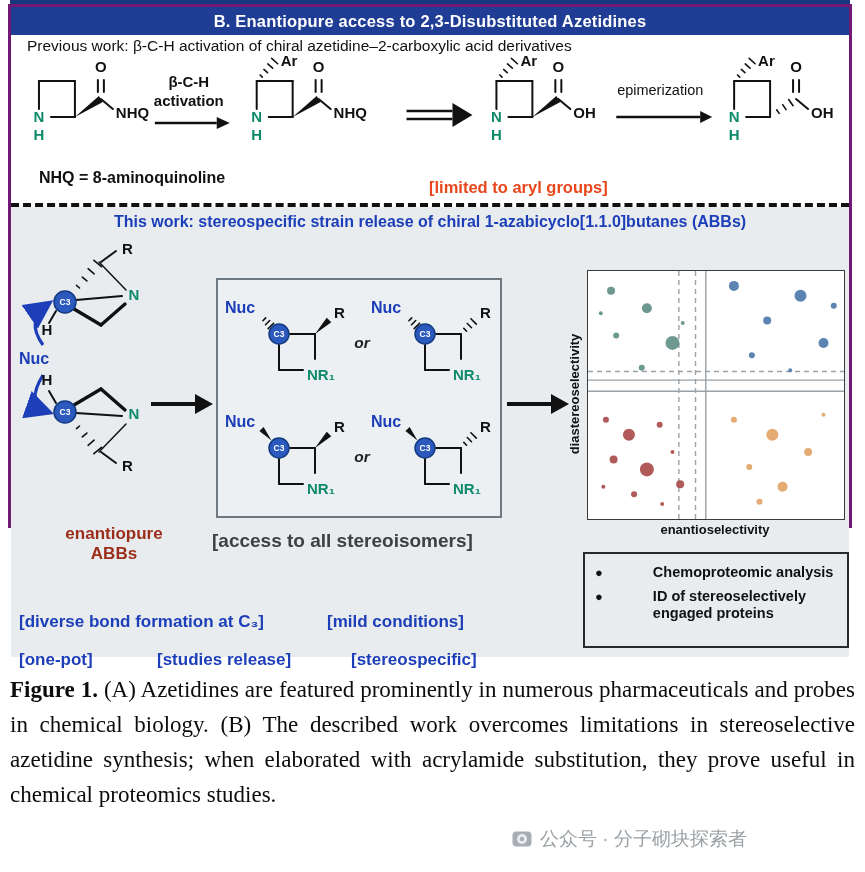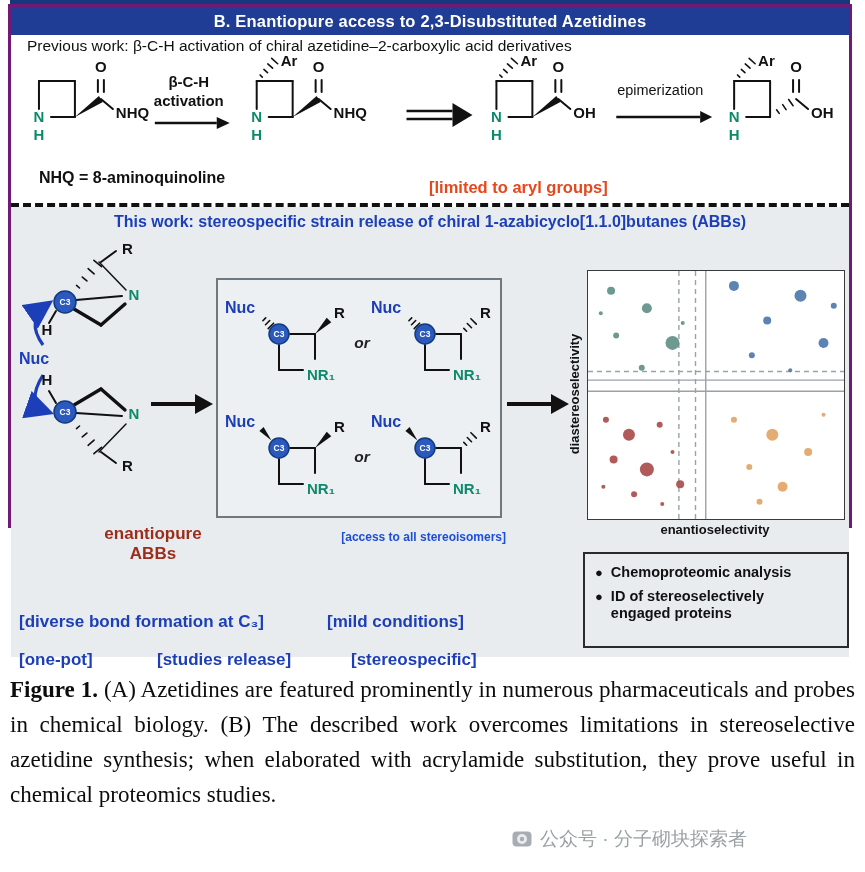--- a/index.html
+++ b/index.html
@@ -25,51 +25,51 @@
 
   .dashed-div{left:0;top:196px;width:100%;border-top:4px dashed #111;}
 
   .this-work{left:0;top:200px;width:838px;height:450px;background:#e8ecef;}
   .tw-title{left:0;top:6px;width:100%;text-align:center;font-weight:bold;
             font-size:16px;color:#1c3eb8;}
 
   .abb-svg{left:2px;top:35px;}
 
   .enantiopure{left:0;top:317px;width:206px;text-align:center;
-               color:#9c2d1a;font-weight:bold;font-size:17px;line-height:20px;padding-left:39px;}
+               color:#9c2d1a;font-weight:bold;font-size:17px;line-height:20px;}
 
   .gray-box{left:205px;top:71px;width:286px;height:240px;border:2.5px solid #6f787e;
             background:#edf0f3;box-sizing:border-box;}
   .iso{position:absolute;}
   .or-label{position:absolute;width:26px;text-align:center;font-style:italic;
             font-weight:600;font-size:15.5px;color:#222;}
 
-  .access{left:201px;top:323px;width:294px;text-align:right;
-          font-weight:bold;font-size:12px;color:#1d4ed8;}
+  .access{left:201px;top:323px;width:294px;text-align:left;
+          font-weight:bold;font-size:19px;color:#404040;}
 
   .blue-label{color:#1c3eb8;font-weight:bold;font-size:17px;white-space:nowrap;margin-top:40px;}
   .lbl-diverse{left:8px;top:365px;}
   .lbl-mild{left:316px;top:365px;}
   .lbl-onepot{left:8px;top:403px;}
   .lbl-strain{left:146px;top:403px;}
   .lbl-stereo{left:340px;top:403px;}
 
   .scatter{left:556px;top:63px;width:284px;height:270px;}
   .ylab{position:absolute;left:-82px;top:116px;width:180px;height:16px;
         text-align:center;transform:rotate(-90deg);font-size:13px;font-weight:600;}
   .plot{position:absolute;left:20px;top:0;width:256px;height:248px;background:#fff;
         border:1.5px solid #3a3a3a;box-sizing:content-box;}
   .xlab{position:absolute;left:20px;top:252px;width:256px;text-align:center;
         font-size:13px;font-weight:600;}
 
   .legend{left:572px;top:345px;width:266px;height:96px;border:2px solid #2a2a2a;
           box-sizing:border-box;padding:10px 10px;}
   .leg-row{display:flex;gap:8px;margin-bottom:7px;align-items:flex-start;}
   .leg-bullet{font-size:13px;line-height:17px;}
-  .leg-text{font-weight:bold;font-size:14.5px;line-height:17px;}
+  .leg-text{font-weight:bold;font-size:14.5px;line-height:17px;margin-left:42px;}
 
   .caption{left:10px;top:672px;width:845px;font-family:"Liberation Serif",serif;
            font-size:23px;line-height:35px;text-align:justify;color:#0c0c0c;}
   .cap-label{font-weight:bold;}
 
   .watermark{left:512px;top:826px;display:flex;align-items:center;gap:8px;
              color:#9aa0a4;font-size:19px;}
 
   
   svg .b{stroke:#111;stroke-width:2;stroke-linecap:round;fill:none;}

